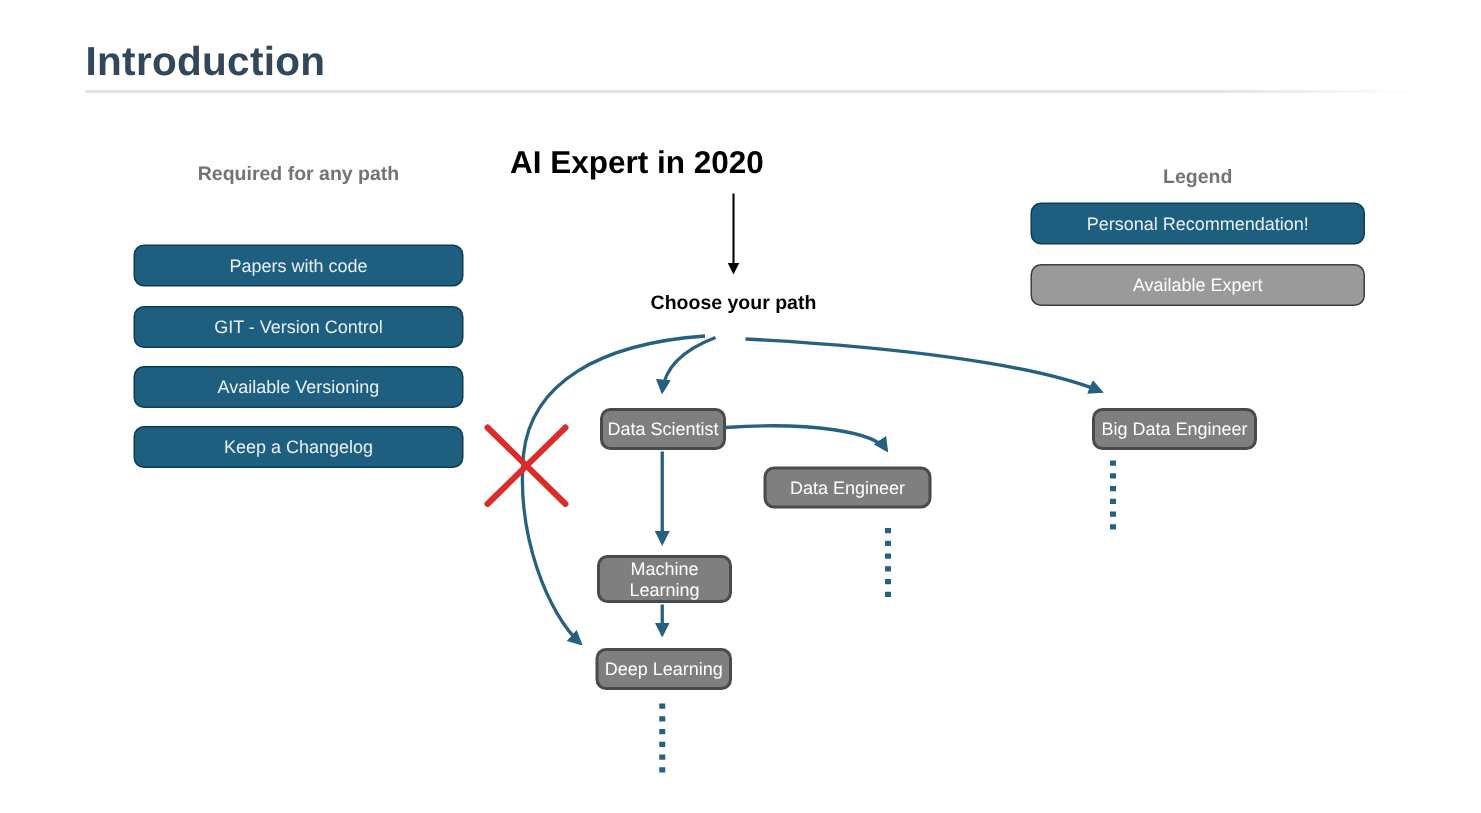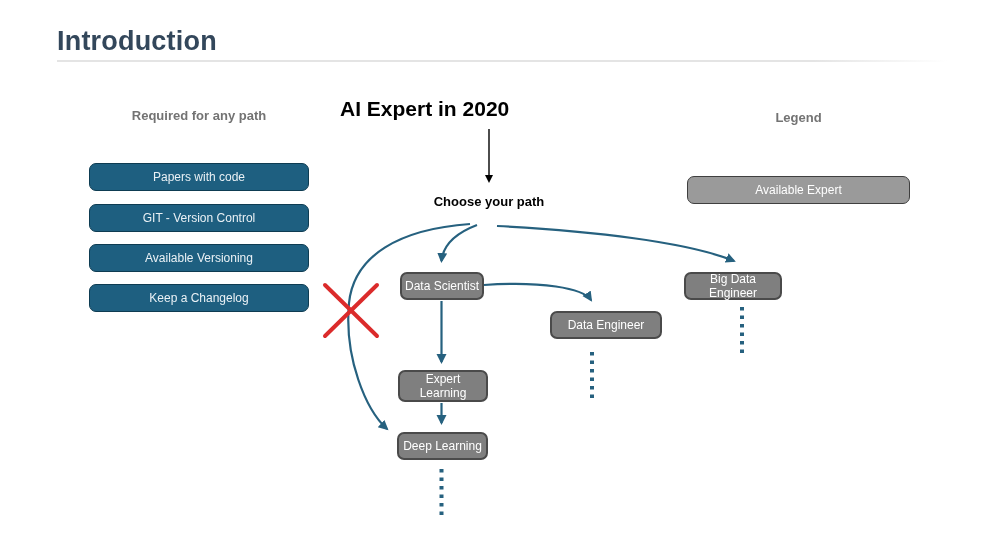--- a/index.html
+++ b/index.html
@@ -36,22 +36,22 @@
 
   .diagram-title{position:absolute;left:340px;top:97px;width:300px;text-align:left;
     font-size:21px;font-weight:700;color:#000;}
   .diagram-subtitle{position:absolute;left:389px;top:194px;width:200px;text-align:center;
     font-size:13px;font-weight:700;color:#000;}
 
   .node{position:absolute;background:var(--node-gray);border:2px solid var(--node-gray-border);
     border-radius:7px;color:#fff;font-size:12px;display:flex;align-items:center;
     justify-content:center;text-align:center;line-height:1.2;cursor:pointer;}
   .node-ds{left:400px;top:272px;width:84px;height:28px;}
-  .node-de{left:550px;top:311px;width:112px;height:28px;text-align:center;}
-  .node-bde{left:684px;top:272px;width:98px;height:28px;}
+  .node-de{left:509px;top:311px;width:112px;height:28px;text-align:center;}
+  .node-bde{left:728px;top:272px;width:110px;height:28px;}
   .node-ml{left:398px;top:370px;width:90px;height:32px;padding:2px;}
   .node-dl{left:397px;top:432px;width:91px;height:28px;}
 
   svg.overlay{position:absolute;left:0;top:0;pointer-events:none;}
   .teal-line{stroke:var(--arrow-teal);stroke-width:2.2;fill:none;}
   .teal-dotted{stroke:var(--arrow-teal);stroke-width:4;fill:none;stroke-dasharray:3.5 5;}
   .black-line{stroke:#000;stroke-width:1.4;fill:none;}
   .red-line{stroke:var(--cross-red);stroke-width:4;fill:none;stroke-linecap:round;}
   .teal-fill{fill:var(--arrow-teal);}
   .black-fill{fill:#000;}
@@ -67,26 +67,27 @@
   <div class="col-heading req-heading">Required for any path</div>
   <div class="btn btn-blue req-btn" style="top:135px">Papers with code</div>
   <div class="btn btn-blue req-btn" style="top:176px">GIT - Version Control</div>
   <div class="btn btn-blue req-btn" style="top:216px">Available Versioning</div>
   <div class="btn btn-blue req-btn" style="top:256px">Keep a Changelog</div>
 
   <div class="diagram-title">AI Expert in 2020</div>
   <div class="diagram-subtitle">Choose your path</div>
 
   <div class="col-heading legend-heading">Legend</div>
+  <div class="btn btn-blue legend-btn" style="top:135px">Personal Recommendation!</div>
   <div class="btn btn-gray legend-btn" style="top:176px">Available Expert</div>
 
   <div class="node node-ds">Data Scientist</div>
   <div class="node node-de">Data Engineer</div>
   <div class="node node-bde">Big Data Engineer</div>
-  <div class="node node-ml">Expert Learning</div>
+  <div class="node node-ml">Machine Learning</div>
   <div class="node node-dl">Deep Learning</div>
 
   <svg class="overlay" width="987" height="542" viewBox="0 0 987 542">
     <defs>
       <marker id="tealArrow" markerUnits="userSpaceOnUse" markerWidth="12" markerHeight="12" refX="8" refY="5" orient="auto">
         <path class="teal-fill" d="M0 0 L10 5 L0 10 Z"></path>
       </marker>
       <marker id="blackArrow" markerUnits="userSpaceOnUse" markerWidth="10" markerHeight="10" refX="6" refY="4" orient="auto">
         <path class="black-fill" d="M0 0 L8 4 L0 8 Z"></path>
       </marker>

